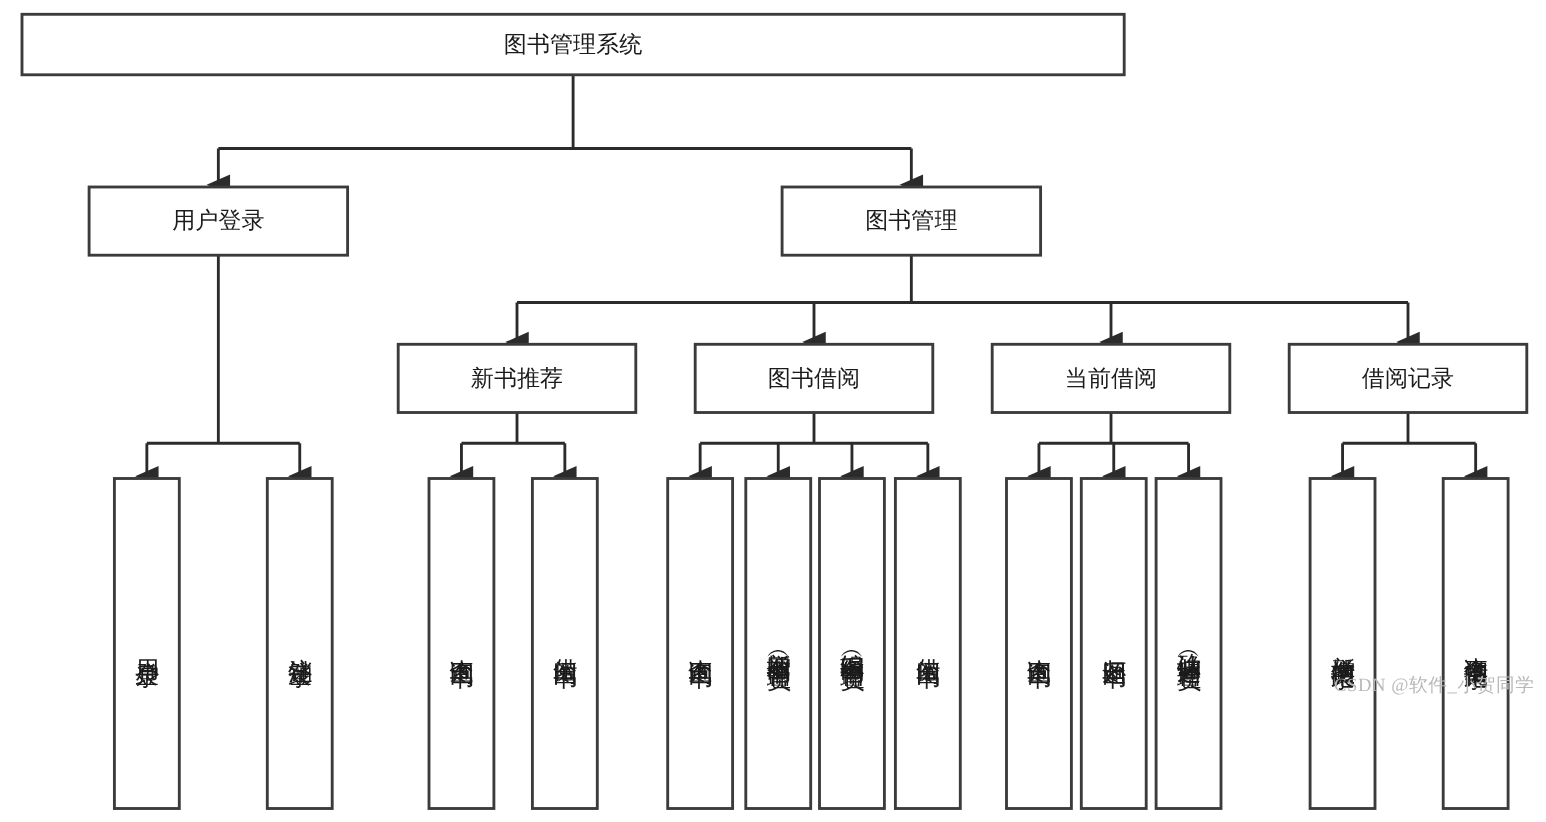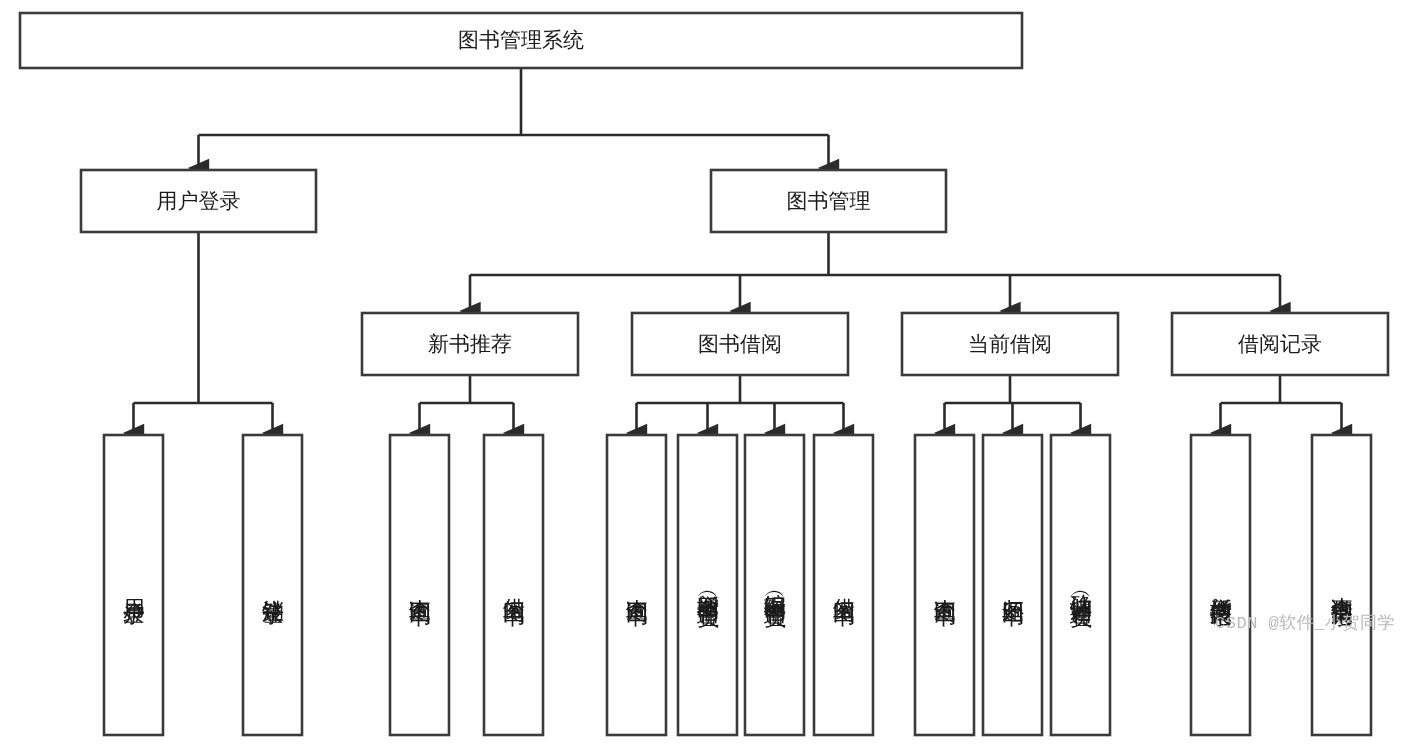--- a/index.html
+++ b/index.html
@@ -55,21 +55,21 @@
     display: flex;
     align-items: center;
     justify-content: center;
     white-space: nowrap;
     pointer-events: none;
   }
   .watermark {
     position: absolute;
     right: 10px;
     bottom: 4px;
-    font-family: Liberation Mono, monospace;
+    font-family: Liberation Serif, serif;
     font-size: 17px;
     color: #b9b9b9;
     letter-spacing: 0.5px;
     white-space: nowrap;
   }
 </style>
 </head>
 <body>
 
 <div id="diagram-root">

